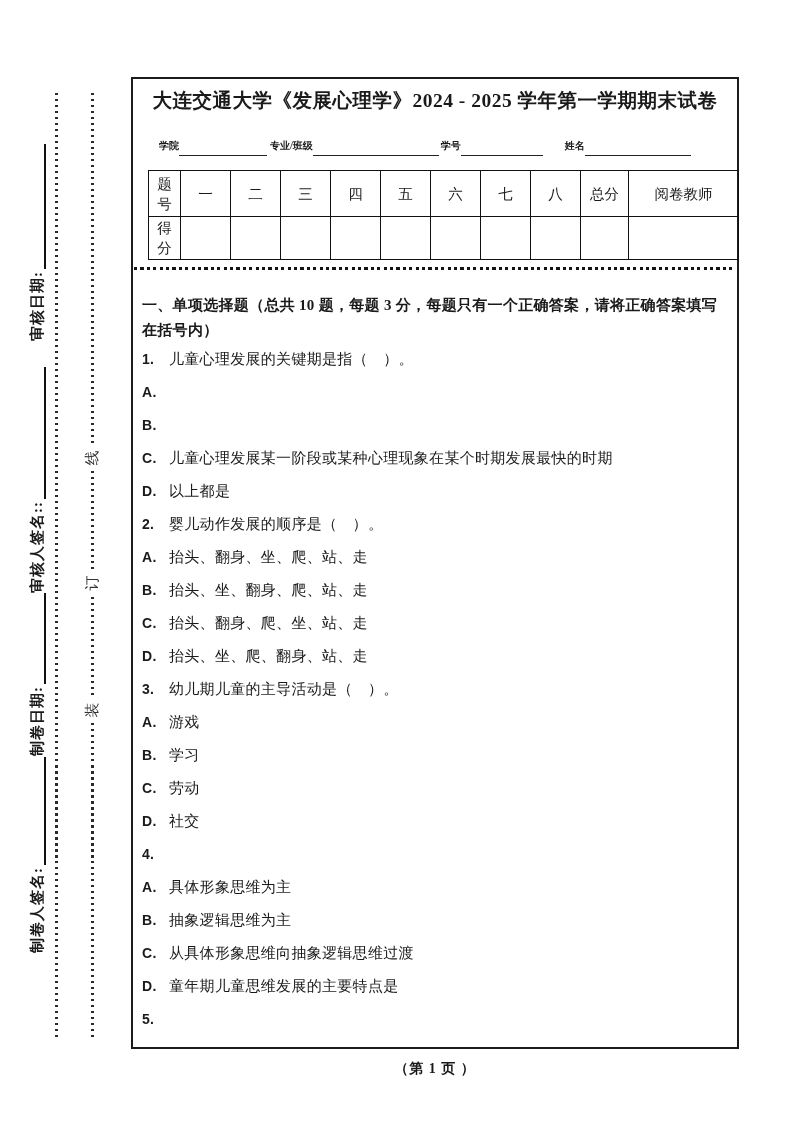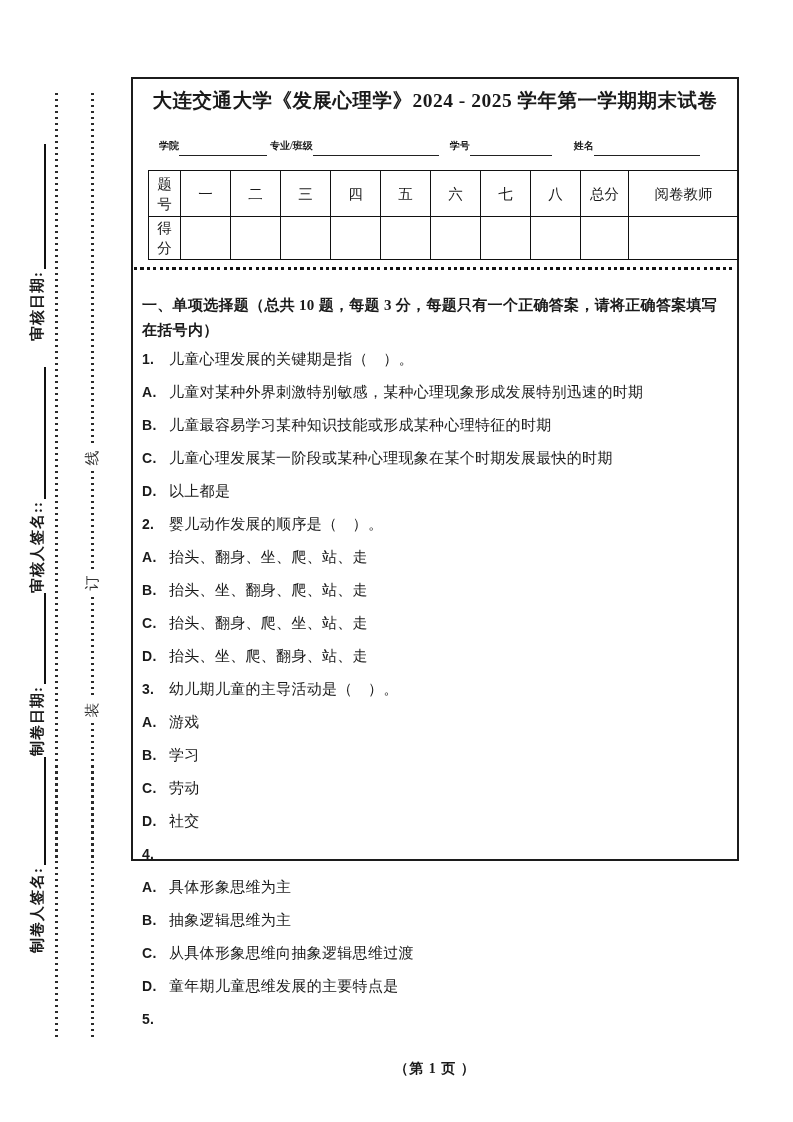--- a/index.html
+++ b/index.html
@@ -20,35 +20,35 @@
     position:absolute; width:2.5px; top:93px; height:947px;
     background:repeating-linear-gradient(to bottom,#2b2b2b 0 2.5px,transparent 2.5px 6px);
   }
   .bind-char{
     position:absolute; width:22px; height:22px; left:81px;
     display:flex; align-items:center; justify-content:center;
     transform:rotate(-90deg); background:#fff; font-size:15px; color:#333; z-index:2;
   }
   
   .frame{
-    position:absolute; left:131px; top:77px; width:608px; height:784px;
+    position:absolute; left:131px; top:77px; width:608px; height:972px;
     border:2px solid #1c1c1c; box-sizing:border-box; background:#fff;
   }
   .title{
     margin-top:9px; text-align:center; font-size:19.5px; font-weight:600;
     letter-spacing:0.5px; line-height:26px; white-space:nowrap;
   }
   .form-row{
     display:flex; align-items:flex-end; margin:21px 0 0 26px;
     font-size:10px; font-weight:600; line-height:20px; height:21px;
   }
   .f-label{white-space:nowrap;}
   .f-blank{border-bottom:1.5px solid #222; height:15px; display:inline-block;}
   .w1{width:88px;} .w2{width:126px;} .w3{width:82px;} .w4{width:106px;}
-  .g2{margin-left:3px;} .g3{margin-left:11px;} .g4{margin-left:22px;}
+  .g2{margin-left:3px;} .g3{margin-left:2px;} .g4{margin-left:22px;}
   
   table.score{
     border-collapse:collapse; margin:14px 12px 0 15px; table-layout:fixed; width:588px;
     font-size:14.5px;
   }
   table.score td{
     border:1.6px solid #111; text-align:center; vertical-align:middle; padding:0;
     line-height:20px;
   }
   tr.hdr td{height:45px;}
@@ -166,25 +166,23 @@
 
     <div class="content">
       <div class="section-header">一、单项选择题（总共 10 题，每题 3 分，每题只有一个正确答案，请将正确答案填写在括号内）</div>
       <div>
           <div class="q-line">
             <span class="q-label">1.</span>
             <span class="q-text">儿童心理发展的关键期是指（　）。</span>
           </div>
           <div class="q-line">
             <span class="q-label">A.</span>
-            <span class="q-text">儿童对某种外界刺激特别敏感，某种心理现象形成发展特别迅速的时期</span>
-          </div>
-          <div class="q-line">
-            <span class="q-label">B.</span>
-            <span class="q-text">儿童最容易学习某种知识技能或形成某种心理特征的时期</span>
+          </div>
+          <div class="q-line">
+            <span class="q-label">B.</span>
           </div>
           <div class="q-line">
             <span class="q-label">C.</span>
             <span class="q-text">儿童心理发展某一阶段或某种心理现象在某个时期发展最快的时期</span>
           </div>
           <div class="q-line">
             <span class="q-label">D.</span>
             <span class="q-text">以上都是</span>
           </div>
           <div class="q-line">

